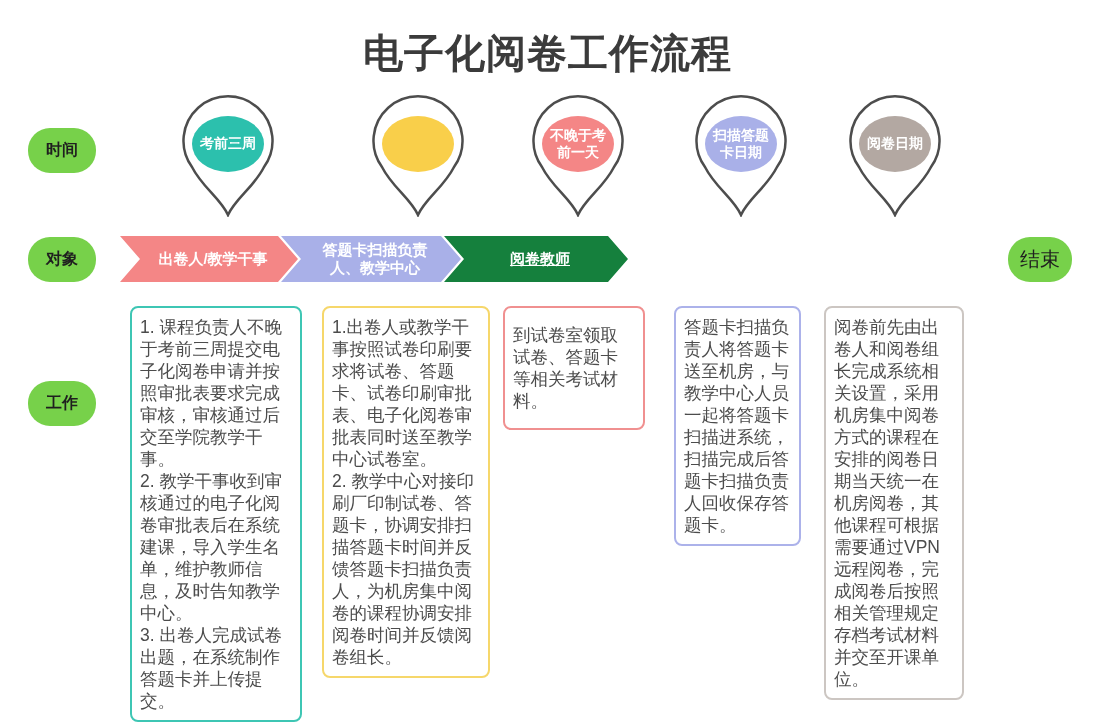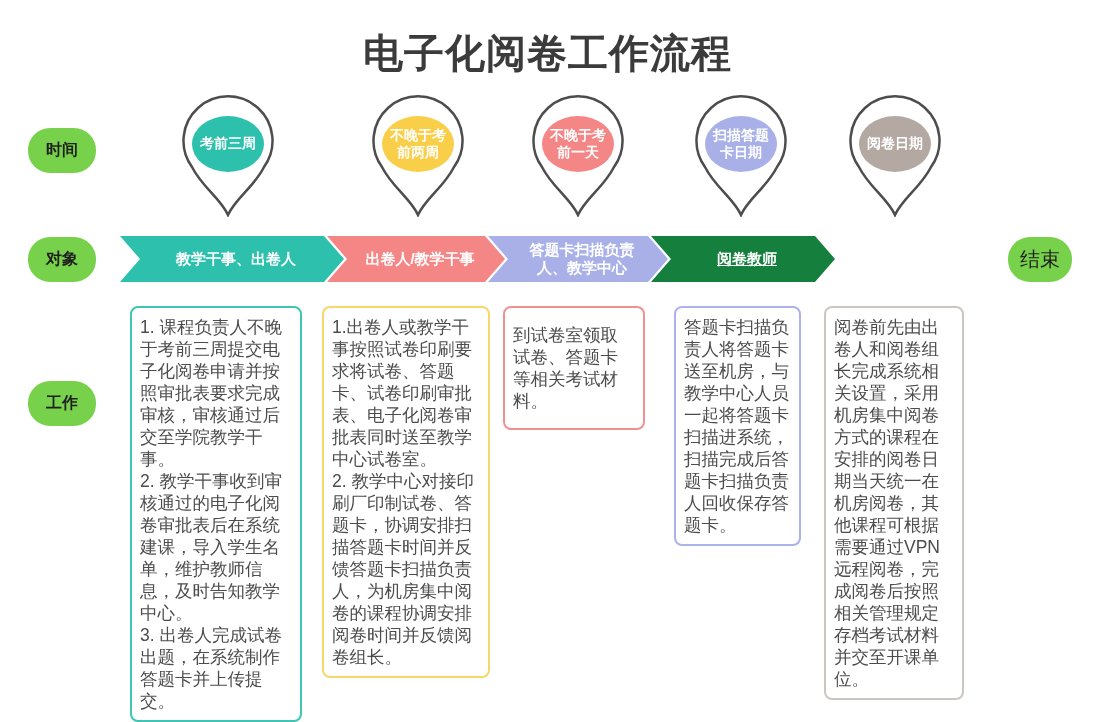--- a/index.html
+++ b/index.html
@@ -60,21 +60,20 @@
       <path d="M50 120 C 43 104 24 92 14 72 A 44.5 44.5 0 1 1 86 72 C 76 92 57 104 50 120 Z" fill="#ffffff" stroke-width="2.5" stroke="#4d4d4d"></path>
       <ellipse cx="50" cy="49" rx="36" ry="28" fill="#2cc0ad"></ellipse>
     </svg>
     <div class="pin-label">考前三周</div>
   </div>
   <div class="pin" style="left:368px;">
     <svg width="100" height="122" viewBox="0 0 100 122">
       <path d="M50 120 C 43 104 24 92 14 72 A 44.5 44.5 0 1 1 86 72 C 76 92 57 104 50 120 Z" fill="#ffffff" stroke-width="2.5" stroke="#4d4d4d"></path>
       <ellipse cx="50" cy="49" rx="36" ry="28" fill="#f9cf4a"></ellipse>
     </svg>
-    <div class="pin-label">不晚于考前两周</div>
   </div>
   <div class="pin" style="left:528px;">
     <svg width="100" height="122" viewBox="0 0 100 122">
       <path d="M50 120 C 43 104 24 92 14 72 A 44.5 44.5 0 1 1 86 72 C 76 92 57 104 50 120 Z" fill="#ffffff" stroke-width="2.5" stroke="#4d4d4d"></path>
       <ellipse cx="50" cy="49" rx="36" ry="28" fill="#f48686"></ellipse>
     </svg>
     <div class="pin-label">不晚于考前一天</div>
   </div>
   <div class="pin" style="left:691px;">
     <svg width="100" height="122" viewBox="0 0 100 122">
@@ -85,21 +84,20 @@
   </div>
   <div class="pin" style="left:845px;">
     <svg width="100" height="122" viewBox="0 0 100 122">
       <path d="M50 120 C 43 104 24 92 14 72 A 44.5 44.5 0 1 1 86 72 C 76 92 57 104 50 120 Z" fill="#ffffff" stroke-width="2.5" stroke="#4d4d4d"></path>
       <ellipse cx="50" cy="49" rx="36" ry="28" fill="#b3a8a2"></ellipse>
     </svg>
     <div class="pin-label">阅卷日期</div>
   </div>
 
   <div class="band">
-    <div class="chev" style="width: 224px; background-color: rgb(44, 192, 173);">教学干事、出卷人</div>
     <div class="chev" style="width: 178px; background-color: rgb(244, 134, 134);">出卷人/教学干事</div>
     <div class="chev" style="width: 180px; background-color: rgb(169, 176, 232);">答题卡扫描负责人、教学中心</div>
     <div class="chev" style="width: 184px; background-color: #15803d; text-decoration: underline;">阅卷教师</div>
   </div>
 
   <div class="end-pill" style="background-color: rgb(119, 209, 74);">结束</div>
 
   <div class="work-box" style="left: 130px; width: 172px; border-color: rgb(62, 198, 180);">1. 课程负责人不晚于考前三周提交电子化阅卷申请并按照审批表要求完成审核，审核通过后交至学院教学干事。
 2. 教学干事收到审核通过的电子化阅卷审批表后在系统建课，导入学生名单，维护教师信息，及时告知教学中心。
 3. 出卷人完成试卷出题，在系统制作答题卡并上传提交。</div>

